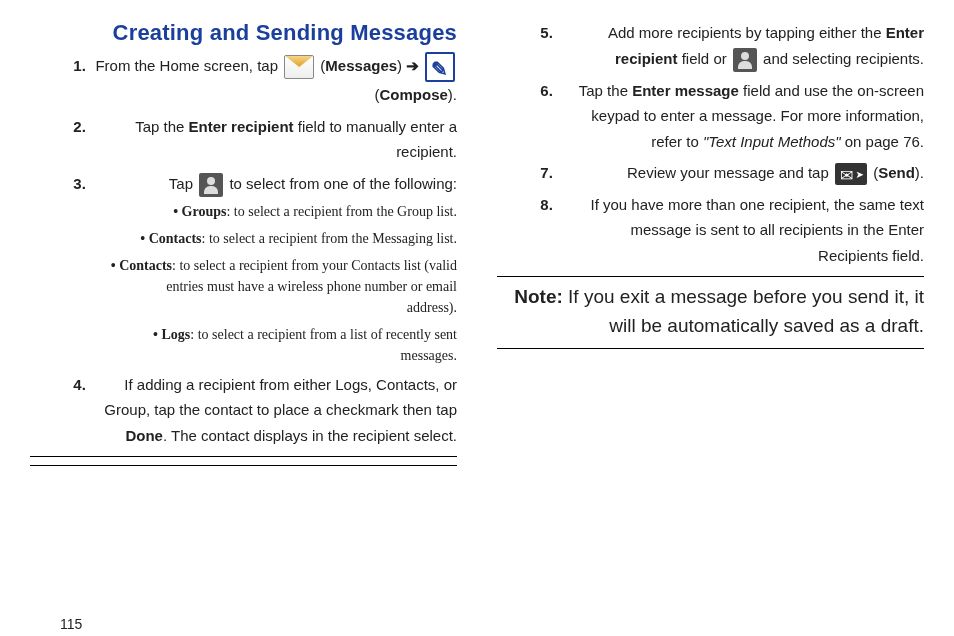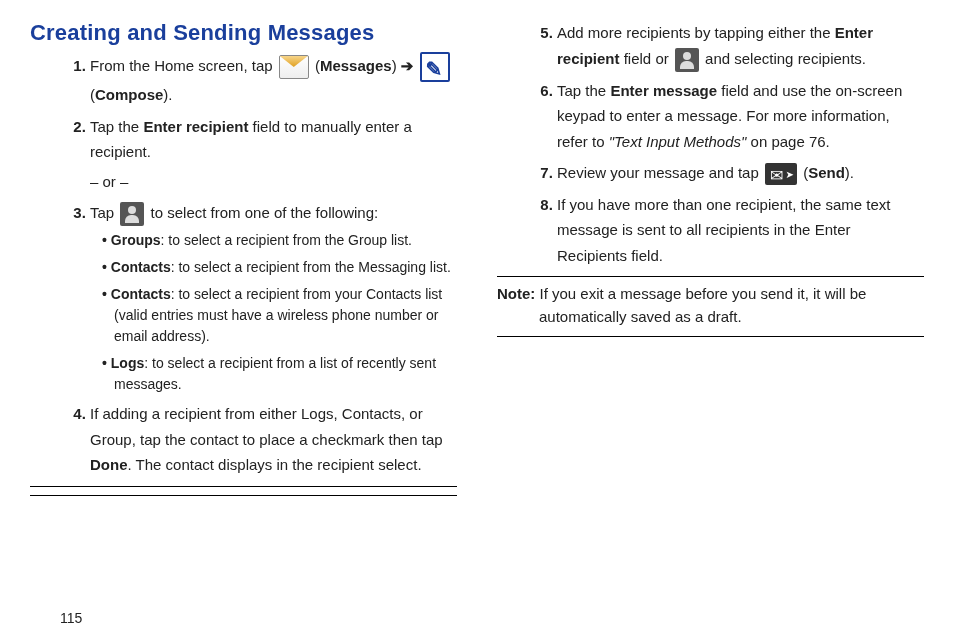--- a/index.html
+++ b/index.html
@@ -12,20 +12,21 @@
     background: #fff;
     overflow: hidden;
   }
   .page {
     display: flex;
     padding: 20px 30px 14px 30px;
     gap: 40px;
     box-sizing: border-box;
     height: 100%;
     position: relative;
+    text-align: right;
   }
   .col {
     flex: 1;
     min-width: 0;
   }
   h2.title {
     font-family: Arial, Helvetica, sans-serif;
     font-weight: 900;
     font-size: 22px;
     color: #1a3f9c;
@@ -50,45 +51,46 @@
     margin-top: 4px;
     margin-bottom: 4px;
   }
   .sublist {
     list-style: none;
     margin: 4px 0 0 0;
     padding-left: 12px;
     font-size: 14px;
     font-stretch: condensed;
     line-height: 1.5;
+    font-family: Liberation Serif, serif;
   }
   .sublist li {
     margin-bottom: 7px;
     text-indent: -12px;
     padding-left: 12px;
   }
   .sublist li::before {
     content: "• ";
     font-weight: bold;
   }
   hr.sep {
     border: none;
     border-top: 1px solid #000;
     margin: 8px 0 6px 0;
   }
   .note {
-    font-size: 15px;
+    font-size: 19px;
     line-height: 1.5;
     padding-left: 42px;
     text-indent: -42px;
     margin: 4px 0;
   }
   .pagenum {
     position: absolute;
-    bottom: 10px;
+    bottom: 4px;
     left: 60px;
     font-size: 14px;
   }
   .icon {
     display: inline-block;
     vertical-align: middle;
     margin: 0 2px;
   }
   .icon-env {
     width: 28px; height: 22px;
@@ -178,21 +180,20 @@
     <ol class="steps">
       <li>
         <span>From the Home screen, tap </span>
         <span class="icon icon-env"></span>
         <span> (</span><b>Messages</b><span>) </span><span class="arrow">➔</span>
         <span class="icon icon-compose"></span>
         <span> (</span><b>Compose</b><span>).</span>
       </li>
       <li>
         <span>Tap the </span><b>Enter recipient</b><span> field to manually enter a recipient.</span>
-        <div class="or">– or –</div>
       </li>
       <li>
         <span>Tap </span>
         <span class="icon icon-contact"></span>
         <span> to select from one of the following:</span>
         <ul class="sublist">
           <li><b>Groups</b><span>: to select a recipient from the Group list.</span></li>
           <li><b>Contacts</b><span>: to select a recipient from the Messaging list.</span></li>
           <li><b>Contacts</b><span>: to select a recipient from your Contacts list (valid entries must have a wireless phone number or email address).</span></li>
           <li><b>Logs</b><span>: to select a recipient from a list of recently sent messages.</span></li>

